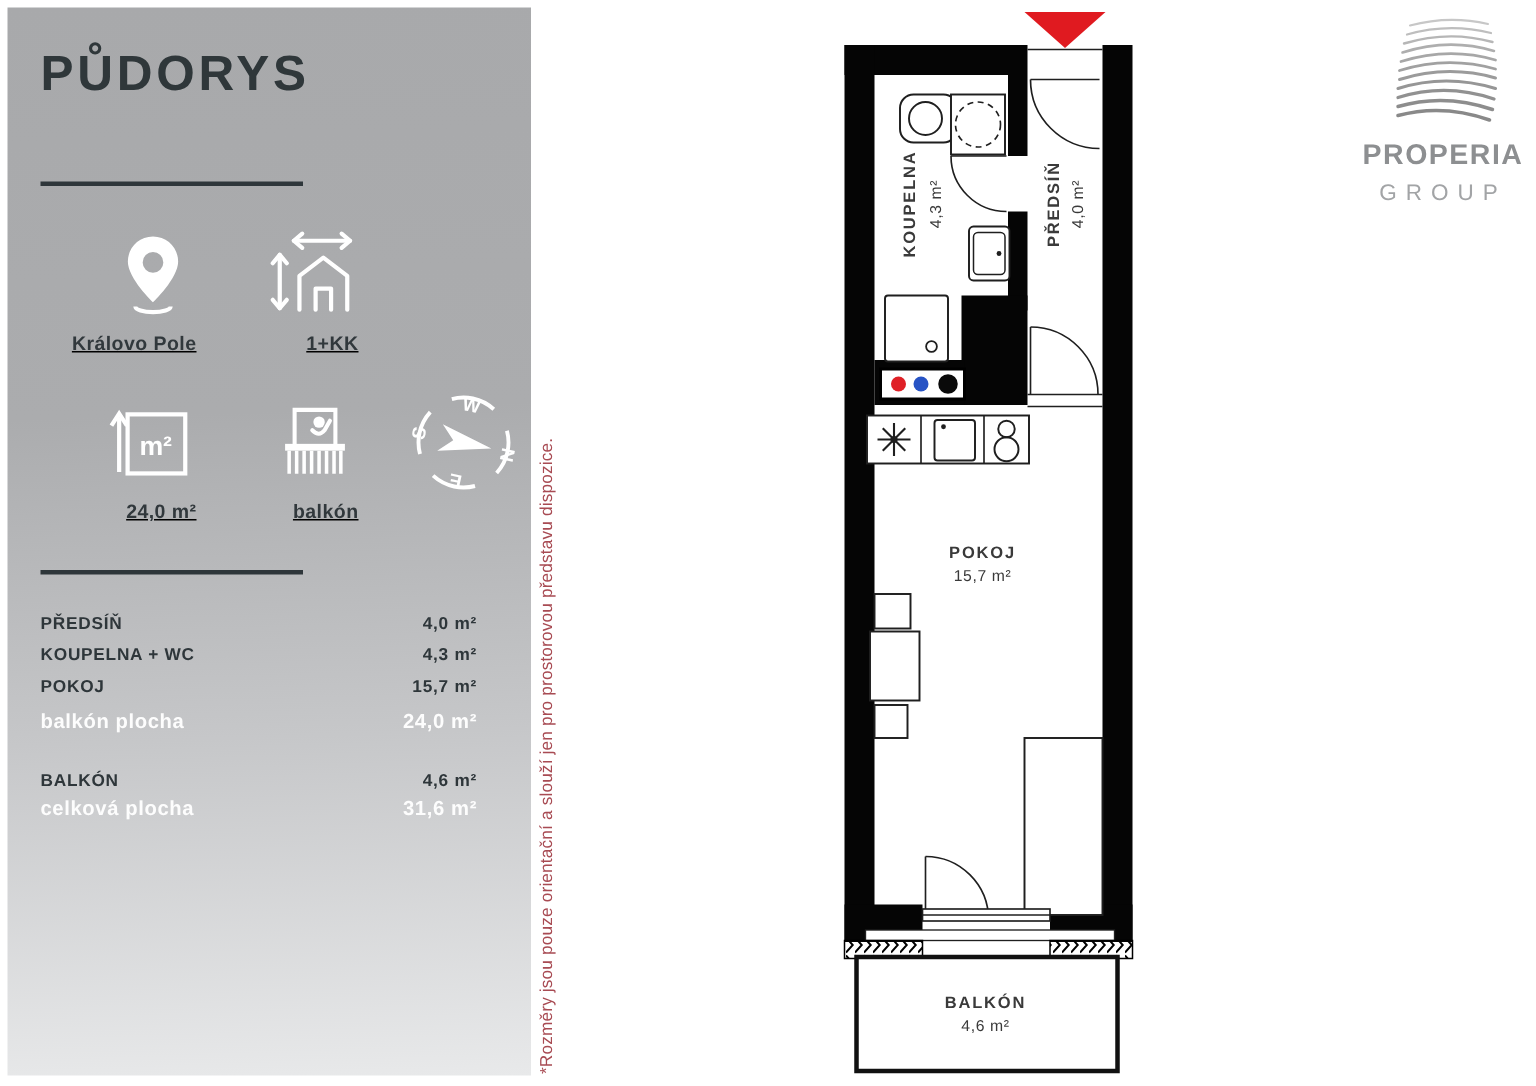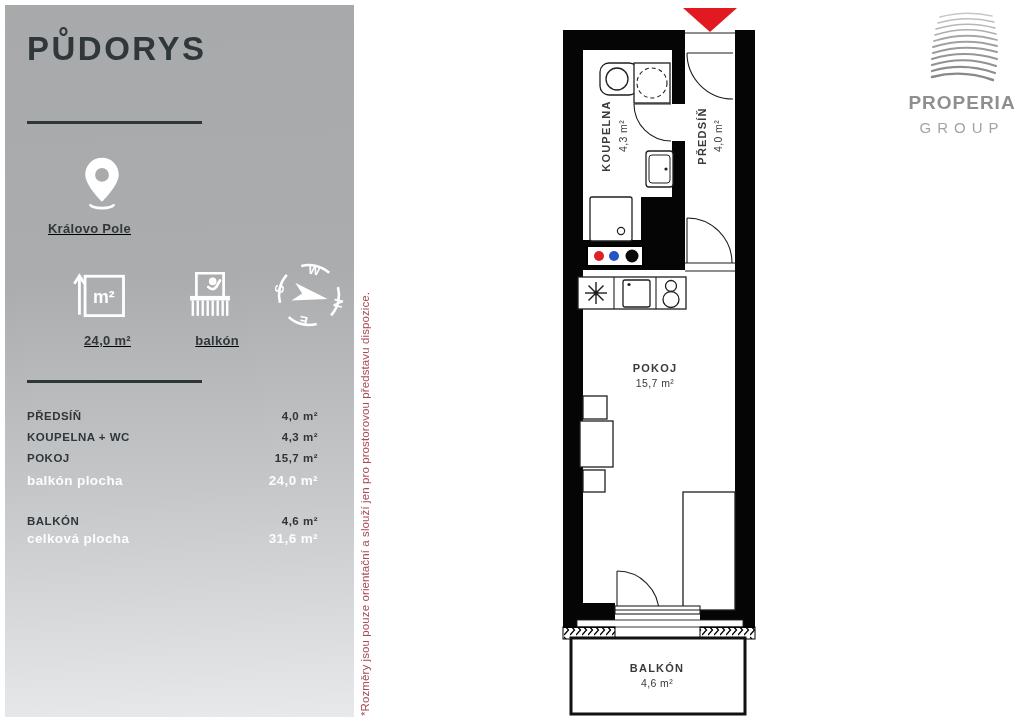--- a/index.html
+++ b/index.html
@@ -58,20 +58,37 @@
 
     <div class="feat-grid row1">
       <div class="feat">
         <div class="ic">
           <svg width="58" height="60" viewBox="0 0 64 64">
             <path d="M32 4 C21.5 4 13.5 12.3 13.5 22.5 c0 12.5 18.5 30 18.5 30 s18.5-17.5 18.5-30 C50.5 12.3 42.5 4 32 4 z M32 15.5 a7.6 7.6 0 1 1 0 15.2 a7.6 7.6 0 1 1 0-15.2 z" fill="#fff" fill-rule="evenodd"></path>
             <path d="M19 55.5 a13 4.2 0 1 0 26 0" stroke="#fff" stroke-width="3" fill="none"></path>
           </svg>
         </div>
         <div class="lbl">Královo Pole</div>
+      </div>
+      <div class="feat">
+        <div class="ic">
+          <svg width="60" height="60" viewBox="0 0 64 64">
+            <g stroke="#fff" stroke-width="3" fill="none" stroke-linecap="round" stroke-linejoin="round">
+              <path d="M18 8 H58"></path>
+                <path d="M24 3 L18 8 L24 13"></path>
+                <path d="M52 3 L58 8 L52 13"></path>
+              <path d="M8 18 V56"></path>
+                <path d="M3 24 L8 18 L13 24"></path>
+                <path d="M3 50 L8 56 L13 50"></path>
+              <path d="M22 57 V33 L39 20 L56 33 V57"></path>
+              <path d="M33.5 57 V42 h11 v15"></path>
+            </g>
+          </svg>
+        </div>
+        <div class="lbl">1+KK</div>
       </div>
     </div>
 
     <div class="feat-grid row2">
       <div class="feat">
         <div class="ic">
           <svg width="60" height="62" viewBox="0 0 64 64">
             <g stroke="#fff" stroke-width="3" fill="none">
               <rect x="15" y="12" width="41" height="42"></rect>
               <path d="M9 53 V14"></path>

